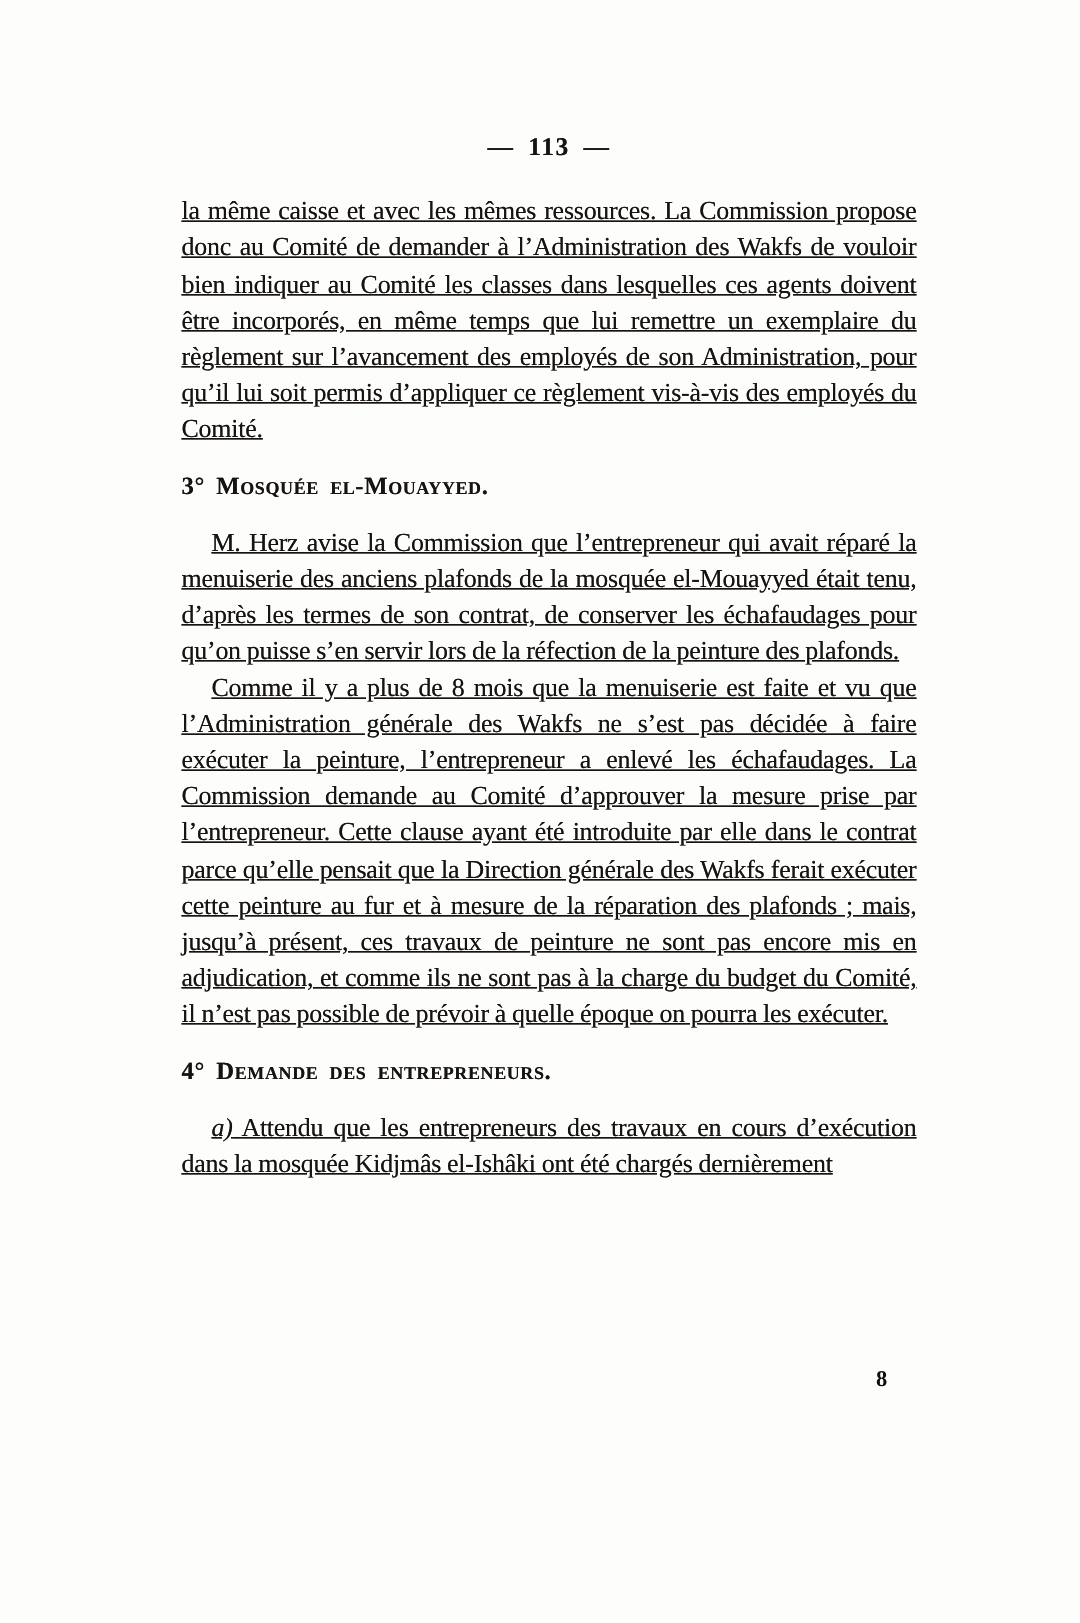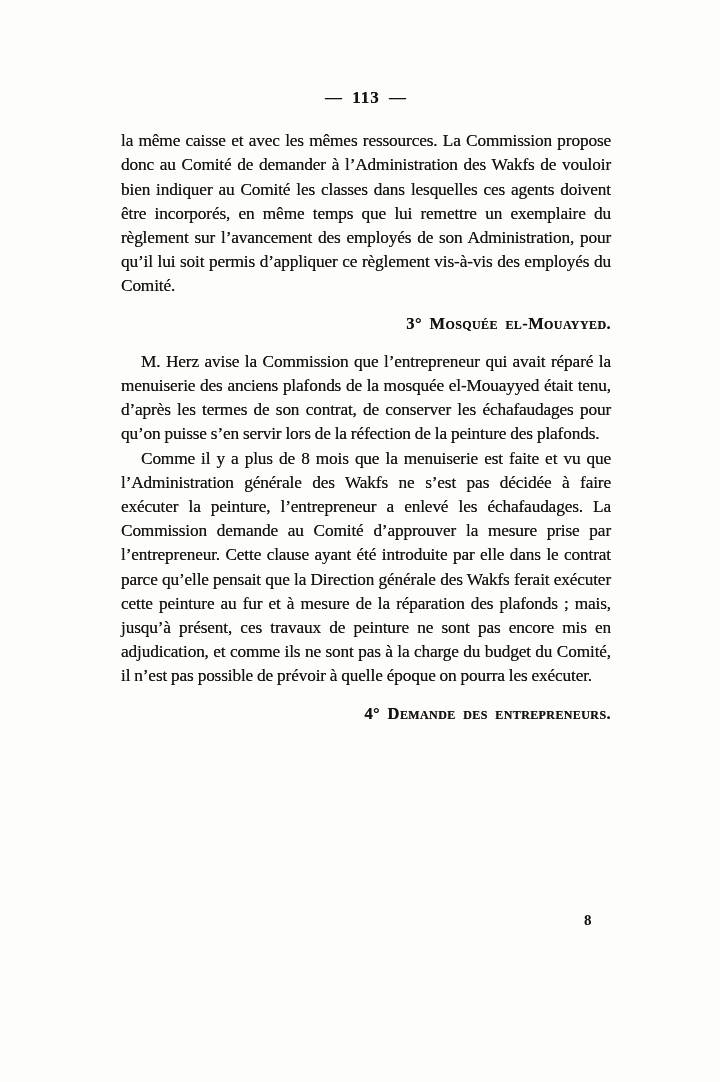--- a/index.html
+++ b/index.html
@@ -34,27 +34,28 @@
     text-align: center;
     font-weight: 700;
     font-size: 17px;
     letter-spacing: 1px;
     word-spacing: 4px;
     margin: 0 0 19px 0;
   }
   .para {
     margin: 0;
     text-indent: 20px;
+    text-decoration: underline;
   }
   .para.continuation {
     text-indent: 0;
   }
   .section-heading {
     margin: 13px 0 14px 0;
-    text-align: right;
+    text-align: left;
     font-size: 16.5px;
     font-weight: 700;
     font-variant: small-caps;
     letter-spacing: 0.4px;
     word-spacing: 3px;
     text-indent: 0;
   }
   .lead-italic {
     font-style: italic;
   }
@@ -82,17 +83,18 @@
 
     <p class="para">M. Herz avise la Commission que l’entrepreneur qui avait réparé la menuiserie des anciens plafonds de la mosquée el-Mouayyed était tenu, d’après les termes de son contrat, de conserver les échafaudages pour qu’on puisse s’en servir lors de la réfection de la peinture des plafonds.</p>
 
     <p class="para">Comme il y a plus de 8 mois que la menuiserie est faite et vu que l’Administration générale des Wakfs ne s’est pas décidée à faire exécuter la peinture, l’entrepreneur a enlevé les échafaudages. La Commission demande au Comité d’approuver la mesure prise par l’entrepreneur. Cette clause ayant été introduite par elle dans le contrat parce qu’elle pensait que la Direction générale des Wakfs ferait exécuter cette peinture au fur et à mesure de la réparation des plafonds ; mais, jusqu’à présent, ces travaux de peinture ne sont pas encore mis en adjudication, et comme ils ne sont pas à la charge du budget du Comité, il n’est pas possible de prévoir à quelle époque on pourra les exécuter.</p>
 
     <h2 class="section-heading">4° Demande des entrepreneurs.</h2>
 
 
 
 
+    <p class="para"><em class="lead-italic">a)</em> <span>Attendu que les entrepreneurs des travaux en cours d’exécution dans la mosquée Kidjmâs el-Ishâki ont été chargés dernièrement</span></p>
 
   </div>
 
   <div class="signature-mark">8</div>
 </div>
 
 </body></html>

